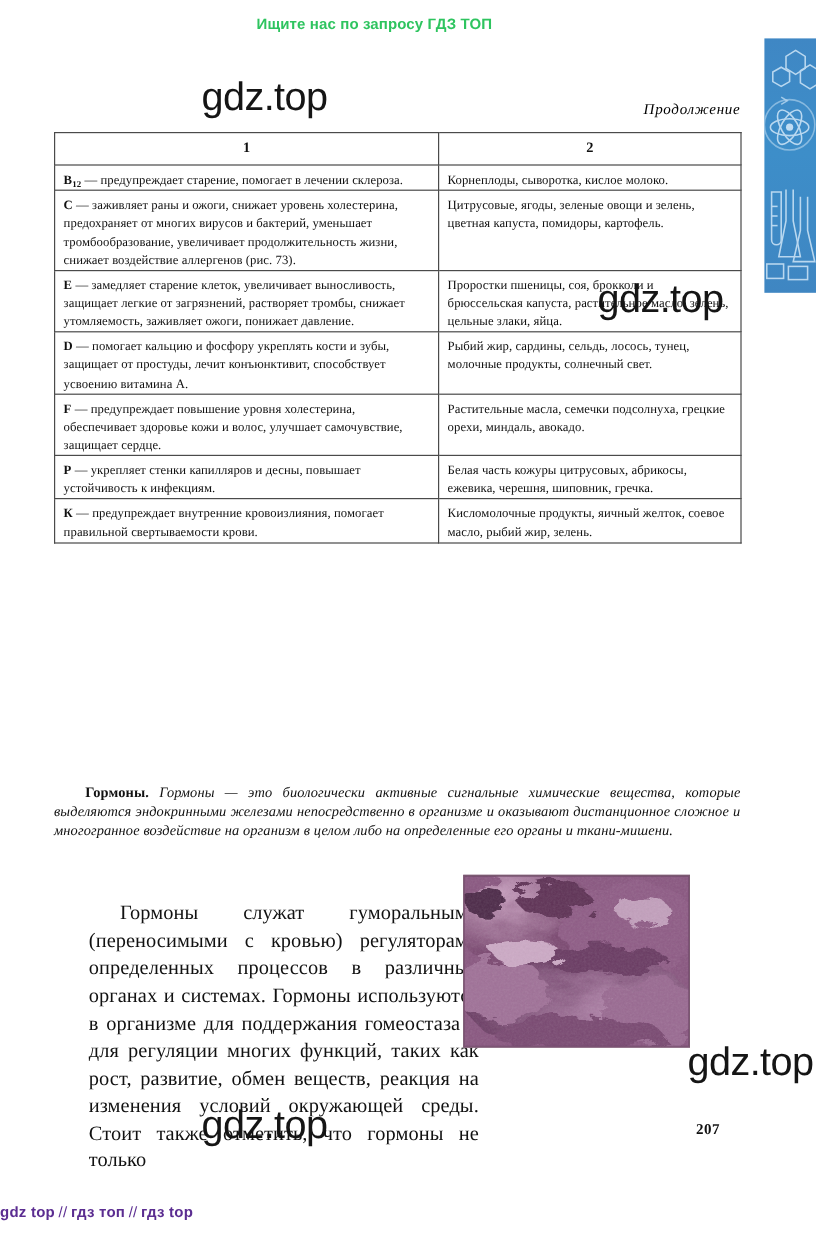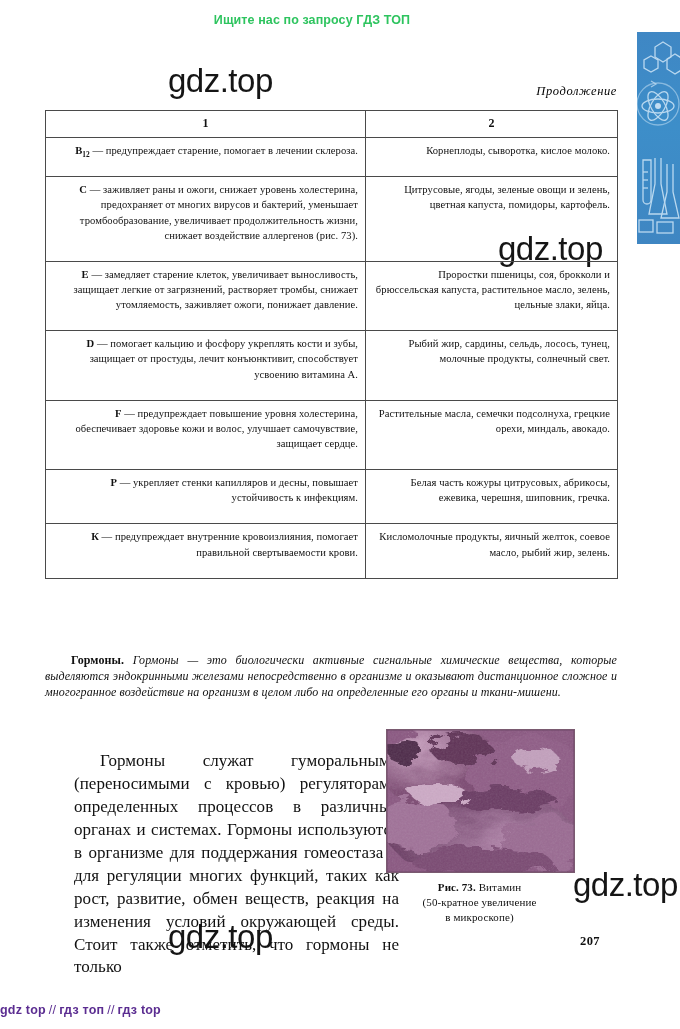--- a/index.html
+++ b/index.html
@@ -74,26 +74,25 @@
     position: absolute;
     top: 110px;
     left: 45px;
     width: 572px;
     border-collapse: collapse;
     table-layout: fixed;
   }
   .vit-table td, .vit-table th {
     border: 1px solid #4a4a4a;
     vertical-align: top;
-    padding: 5px 7px 18px 7px;
+    padding: 5px 7px 0 7px;
     font-size: 10.6px;
     line-height: 1.43;
     color: #111;
     letter-spacing: .05px;
-    text-align: right;
   }
   .vit-table th {
     text-align: center;
     font-weight: 700;
     font-size: 12px;
     padding: 4px 0 5px 0;
     vertical-align: middle;
   }
   .col-a { width: 320px; }
   .col-b { width: 252px; }
@@ -324,24 +323,19 @@
         <ellipse cx="18" cy="22" rx="18" ry="12" fill="#4d2a48"></ellipse>
         <ellipse cx="120" cy="70" rx="50" ry="12" fill="#6a3b63"></ellipse>
         <ellipse cx="50" cy="62" rx="28" ry="10" fill="#cdaac6"></ellipse>
         <ellipse cx="150" cy="30" rx="22" ry="12" fill="#c3a0bd"></ellipse>
         <ellipse cx="95" cy="132" rx="70" ry="14" fill="#7a4872"></ellipse>
       </g>
       <rect width="187" height="142" filter="url(#grain)" fill="#ffffff" opacity="0.28"></rect>
       <rect width="187" height="142" fill="none" stroke="#6f4868" stroke-width="1"></rect>
     </svg>
   </div>
-  <figcaption class="figure-caption">
-    <span class="cap-strong">Рис. 73.</span><span> Витамин</span><br>
-    <span>(50-кратное увеличение</span><br>
-    <span>в микроскопе)</span>
-  </figcaption>
 </figure>
 
 <div class="page-number">207</div>
 
 <div class="site-footer">
   <span>gdz top</span><span class="sep">//</span><span>гдз топ</span><span class="sep">//</span><span>гдз top</span>
 </div>
 
 </body></html>

